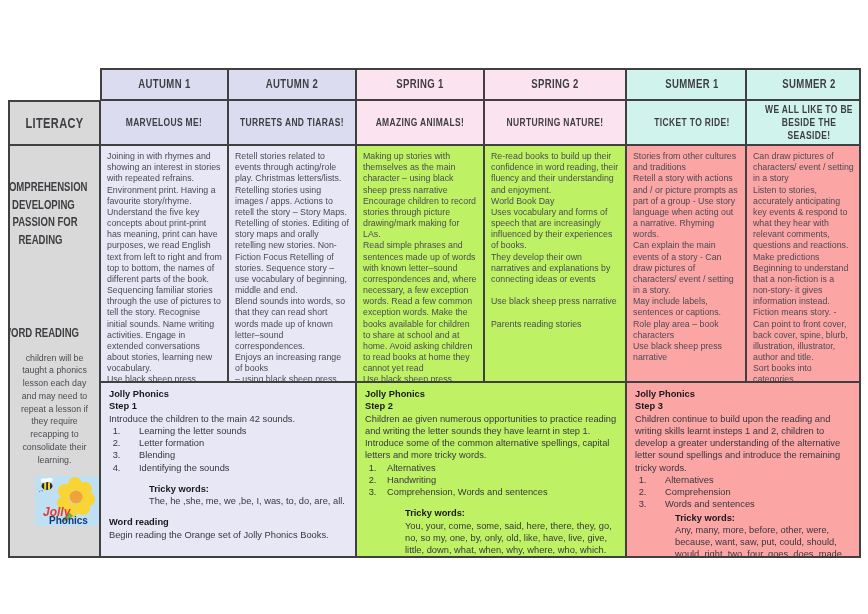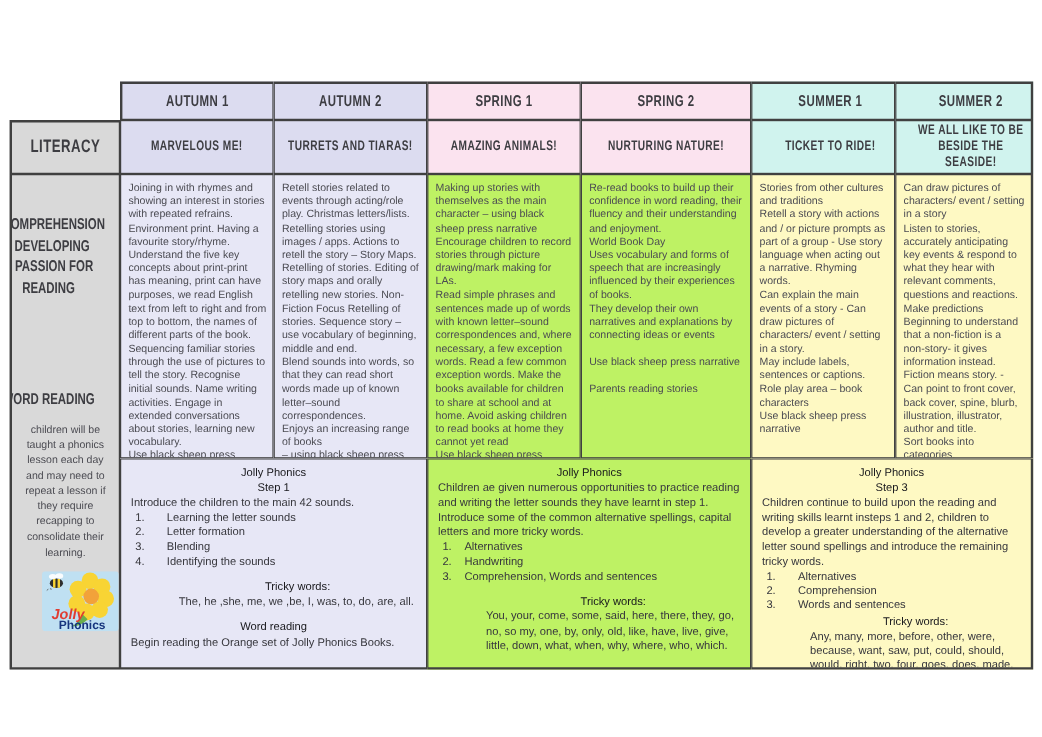--- a/index.html
+++ b/index.html
@@ -13,21 +13,21 @@
     grid-template-rows:32px 45px 237px 176px;
   }
   .cell { border:1px solid #404040; overflow:hidden; }
   .corner { border:none; background:#fff; }
   .et { border-top-width:2px; } .el { border-left-width:2px; }
   .er { border-right-width:2px; } .eb { border-bottom-width:2px; }
 
   
   .bg-aut-h { background:#dcdcf0; } .bg-aut-c { background:#e7e7f6; }
   .bg-spr-h { background:#fbe3ef; } .bg-spr-c { background:#bef264; }
-  .bg-sum-h { background:#d0f3ee;padding-left:12px; } .bg-sum-c { background:#fef9c3; }
+  .bg-sum-h { background:#d0f3ee;padding-left:12px; } .bg-sum-c { background:#fca5a5; }
   .bg-gray  { background:#d9d9d9; }
 
   
   .hcell { display:flex; align-items:center; }
   .narrow {
     flex:0 0 136%; width:136%;
     transform:scaleX(.735); transform-origin:0 50%;
     text-align:center; text-transform:uppercase;
     color:#3d3d42; font-weight:600; letter-spacing:.5px; line-height:1.15;
   }
@@ -47,21 +47,21 @@
   .leftpanel { grid-row:3 / span 2; display:flex; flex-direction:column; padding:8px 6px;align-items:center; }
   .leftpanel .h1 { display:block; width:136%; transform:scaleX(.735); transform-origin:0 50%;
     text-align:center; text-transform:uppercase; color:#3d3d42; font-weight:600; margin-top:24px; }
   .leftpanel .h2 { display:block; width:136%; transform:scaleX(.735); transform-origin:0 50%;
     text-align:center; text-transform:uppercase; color:#3d3d42; font-weight:600; margin-top:76px; }
   .leftpanel .note { margin-top:10px; text-align:center; font-size:8.8px; line-height:1.45; color:#4b4b52; }
   .leftpanel .logo { margin-top:10px; align-self:center;margin-left:24px; }
 
   
   .phonics { padding:5px 8px 4px 8px; font-size:9.3px; line-height:1.32; color:#37373d; }
-  .phonics .b { font-weight:normal; color:#18181c;text-align:center; }
+  .phonics .b { font-weight:bold; color:#18181c; }
   .phonics ol { margin:0 0 0 0; padding-left:14px; list-style-position:outside; }
   .phonics ol li { padding-left:16px; }
   .ph-narrowlist ol li { padding-left:8px; }
   .tricky { margin-top:9px;margin-left:40px; }
   .tricky.tight { margin-top:1px; }
   .wr { margin-top:2px; }
   .wr.gap { margin-top:9px; }
 </style>
 </head>
 <body>
@@ -189,20 +189,21 @@
         <div>The, he ,she, me, we ,be, I, was, to, do, are, all.</div>
       </div>
       <div class="wr gap">
         <div class="b">Word reading</div>
         <div>Begin reading the Orange set of Jolly Phonics Books.</div>
       </div>
     </div>
 
     <div class="cell phonics bg-spr-c ph-narrowlist eb" style="grid-column:4 / span 2;">
       <div class="b">Jolly Phonics</div>
+      <div class="b">Step 2</div>
       <div>Children ae given numerous opportunities to practice reading and writing the letter sounds they have learnt in step 1. Introduce some of the common alternative spellings, capital letters and more tricky words.</div>
       <ol>
         <li>Alternatives</li>
         <li>Handwriting</li>
         <li>Comprehension, Words and sentences</li>
       </ol>
       <div class="tricky">
         <div class="b">Tricky words:</div>
         <div>You, your, come, some, said, here, there, they, go, no, so my, one, by, only, old, like, have, live, give, little, down, what, when, why, where, who, which.</div>
       </div>

